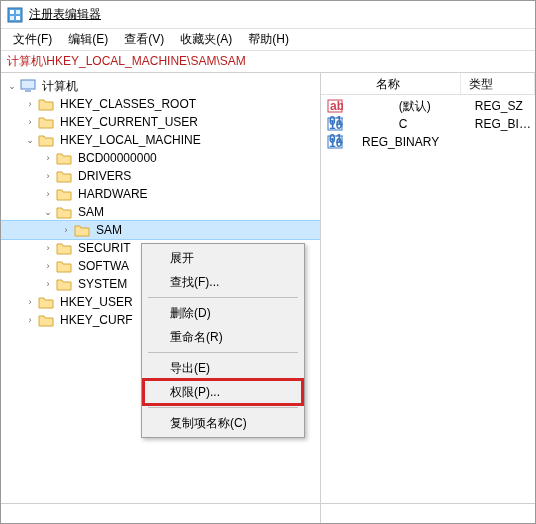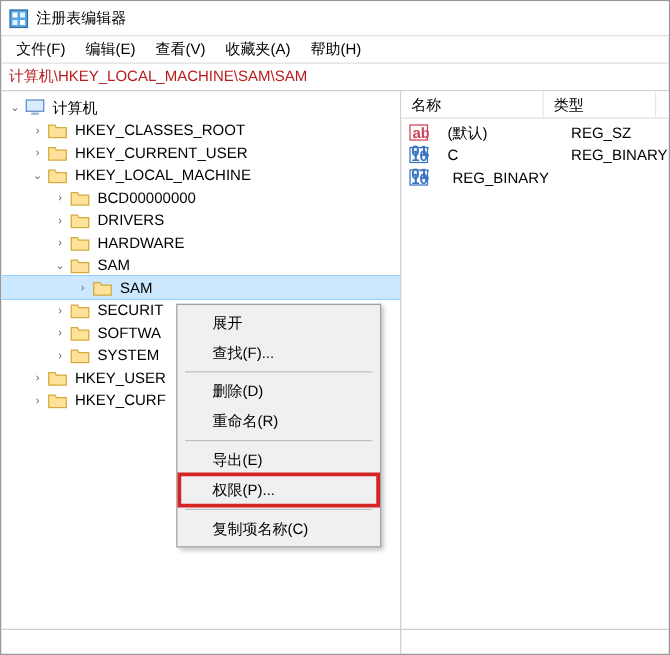--- a/index.html
+++ b/index.html
@@ -1,18 +1,18 @@
 <!DOCTYPE html>
 <html><head>
 <meta charset="utf-8">
 <style>
 * { margin: 0; padding: 0; box-sizing: border-box; font-family: "Microsoft YaHei", "Segoe UI", sans-serif; font-size: 12px; }
 body { background: #fff; width: 536px; height: 524px; overflow: hidden; border: 1px solid #999; position: relative; }
 
-.titlebar { height: 28px; background: #fff; display: flex; align-items: center; padding: 0 6px; border-bottom: 1px solid #e0e0e0; }
+.titlebar { height: 28px; background: #fff; display: flex; align-items: center; padding: 0 6px; border-bottom: 1px solid #e0e0e0; text-decoration: underline; }
 .titlebar .app-icon { width: 16px; height: 16px; margin-right: 6px; }
 .titlebar .title { font-size: 12px; }
 
 .menubar { height: 22px; display: flex; align-items: center; padding: 0 4px; border-bottom: 1px solid #e0e0e0; }
 .menubar .menu-item { padding: 2px 8px; cursor: default; }
 
 .addressbar { height: 22px; border-bottom: 1px solid #d0d0d0; display: flex; align-items: center; padding: 0 6px; font-size: 12px; color: #b91c1c; }
 
 .main { display: flex; height: calc(524px - 28px - 22px - 22px - 20px); }
 .tree-pane { width: 320px; border-right: 1px solid #d0d0d0; overflow: hidden; padding: 4px 0; }
@@ -24,21 +24,21 @@
 .folder-icon, .pc-icon { width: 16px; height: 14px; margin-right: 4px; display: inline-flex; align-items: center; }
 .tree-label { font-size: 12px; padding: 0 2px; }
 .indent { display: inline-block; }
 
 .list-header { display: flex; height: 22px; border-bottom: 1px solid #e0e0e0; background: #fff; }
 .list-header .col { padding: 3px 8px; border-right: 1px solid #e8e8e8; font-size: 12px; }
 .list-body { padding: 2px 0; }
 .list-row { display: flex; height: 18px; align-items: center; cursor: default; }
 .list-row .val-icon { width: 31px; height: 16px; margin: 0 4px 0 6px; display: inline-flex; }
 .list-row .cell { font-size: 12px; overflow: hidden; text-overflow: ellipsis; white-space: nowrap; }
-.col-name { width: 114px; }
+.col-name { width: 114px; margin-left: 47px; }
 .col-type { width: 90px; }
 
 .context-menu { position: absolute; left: 140px; top: 242px; width: 164px; background: #f0f0f0; border: 1px solid #a0a0a0; box-shadow: 2px 2px 4px rgba(0,0,0,.25); z-index: 100; padding: 2px; }
 .ctx-item { height: 24px; display: flex; align-items: center; padding: 0 22px 0 26px; font-size: 12px; cursor: default; position: relative; }
 .ctx-sep { height: 1px; background: #c0c0c0; margin: 3px 4px; }
 .ctx-arrow { position: absolute; right: 8px; font-size: 9px; color: #555; }
 .ctx-highlight { outline: 3px solid #d62424; outline-offset: -1px; }
 
 .statusbar { position: absolute; bottom: 0; left: 0; right: 0; height: 20px; border-top: 1px solid #d0d0d0; display: flex; align-items: center; }
 .statusbar .splitter-mark { width: 320px; height: 100%; border-right: 1px solid #d0d0d0; }

